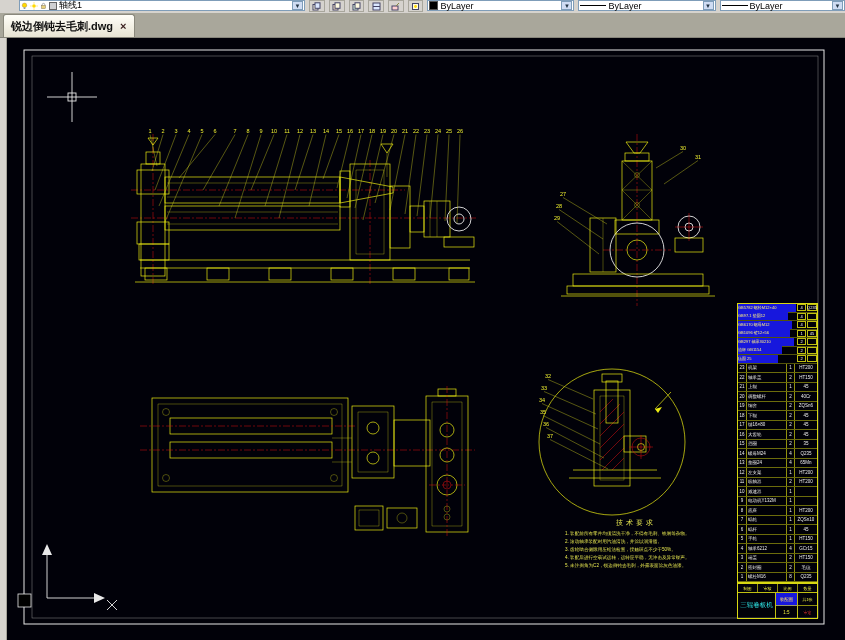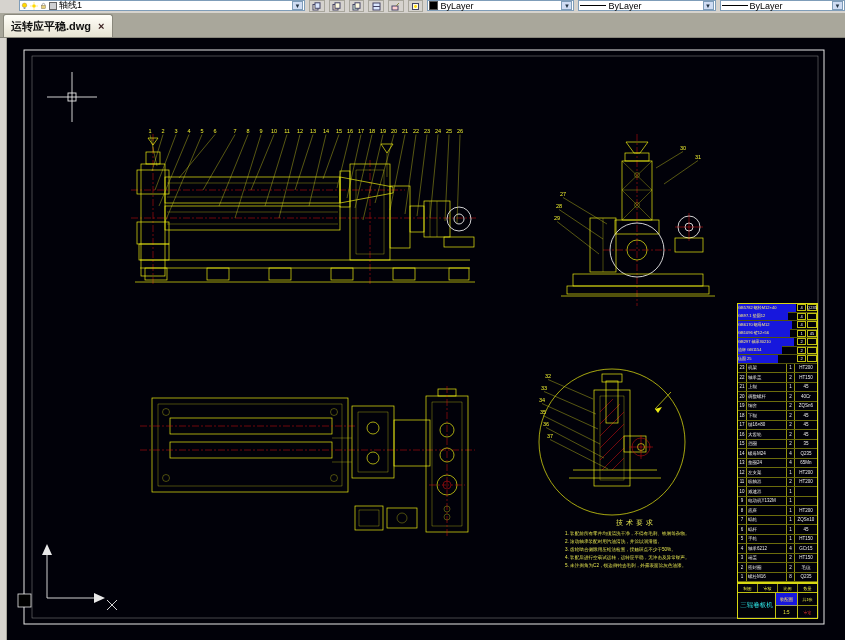--- a/index.html
+++ b/index.html
@@ -158,21 +158,21 @@
     </div>
     <div class="combo lweight-combo">
       <span class="lt-sample"></span>
       <span class="val">ByLayer</span>
       <span class="dd">▼</span>
     </div>
   </div>
 
   <div class="tabbar">
     <div class="tab">
-      <span>运转应平稳.dwg</span>
+      <span>锐边倒钝去毛刺.dwg</span>
       <span class="tab-close">×</span>
     </div>
   </div>
 
   <div class="left-strip"></div>
 
   <div class="canvas">
     <svg id="cad-svg" width="838" height="602" viewBox="0 0 838 602">
 
       <g>

